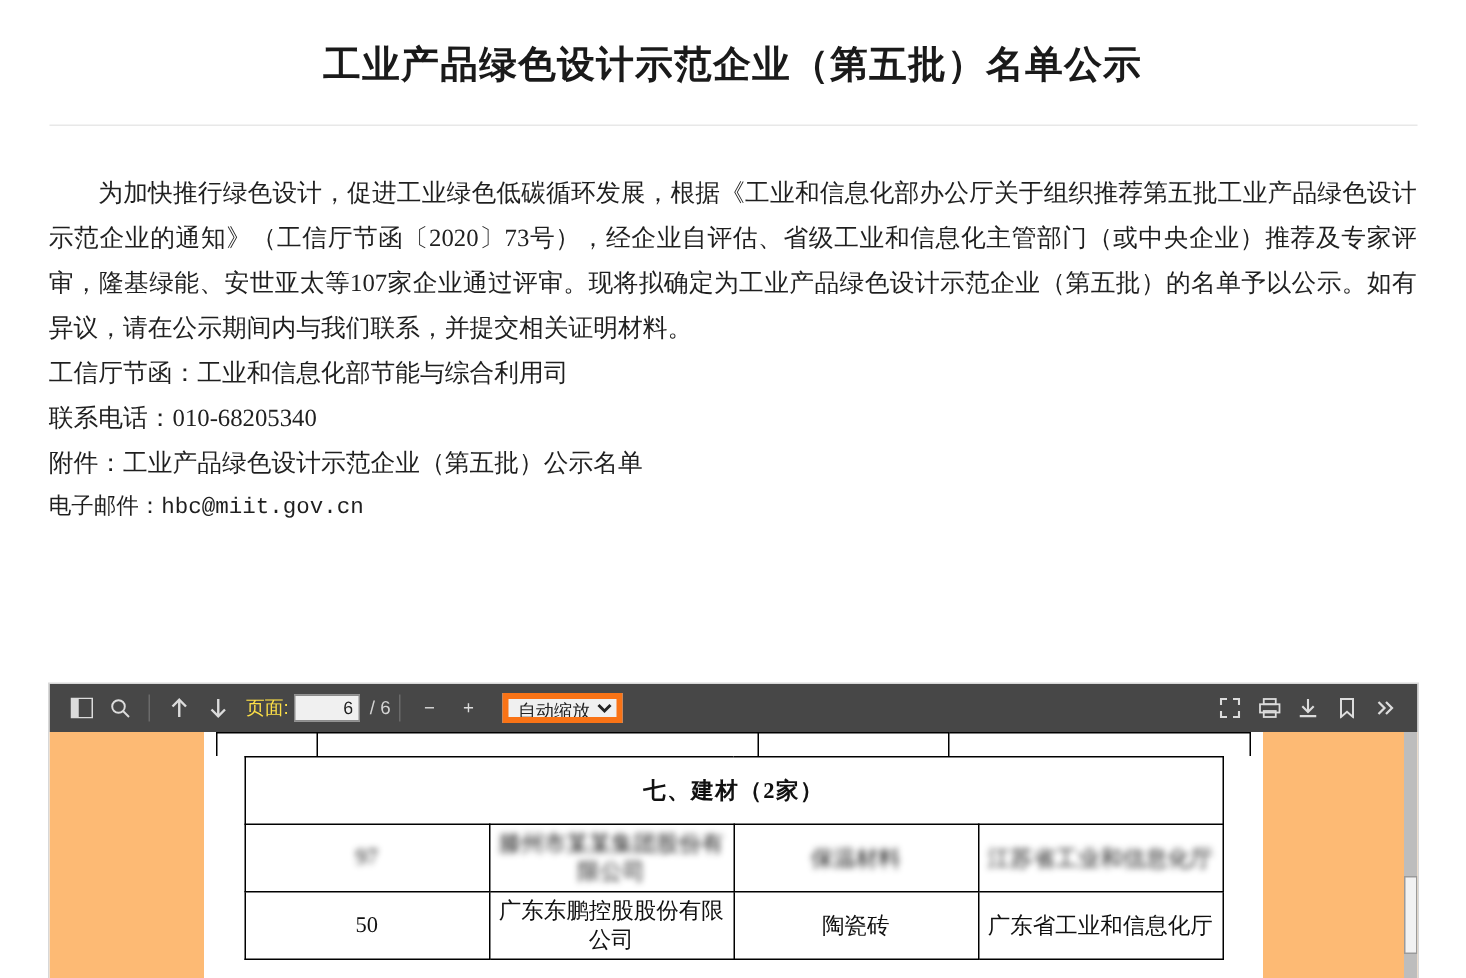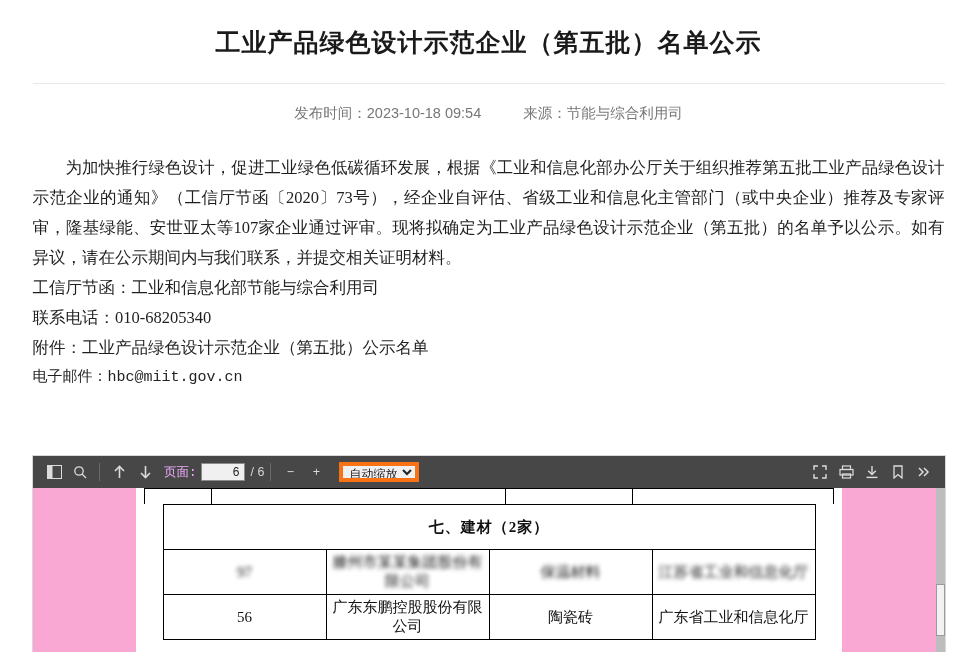--- a/index.html
+++ b/index.html
@@ -94,21 +94,21 @@
     justify-content: center;
     color: #dcdcdc;
     cursor: default;
   }
   .tb-sep {
     width: 1px;
     height: 18px;
     background: #6a6a6a;
     margin: 0 6px;
   }
-  .tb-label { margin-left: 6px; margin-right: 4px; color: #f0abfc; font-family: Liberation Mono, monospace; }
+  .tb-label { margin-left: 6px; margin-right: 4px; color: #fde047; }
   .page-input {
     width: 44px;
     height: 18px;
     background: #f0f0f0;
     color: #222;
     border: 1px solid #8b8b8b;
     font-size: 12px;
     text-align: right;
     padding: 0 4px;
     box-sizing: border-box;
@@ -123,21 +123,21 @@
     font-size: 12px;
     padding: 0 2px;
     box-sizing: border-box;
     font-family: "Liberation Sans", sans-serif;
   }
   .spacer { flex: 1; }
 
   .pdf-canvas {
     position: relative;
     height: 165px;
-    background: #f9a8d4;
+    background: #fdba74;
     overflow: hidden;
   }
   .pdf-page {
     position: absolute;
     left: 103px;
     top: 0;
     width: 706px;
     background: #ffffff;
     height: 165px;
   }
@@ -186,24 +186,20 @@
   }
 </style>
 </head>
 <body>
 
 <div id="page">
 
   <div class="article-title">工业产品绿色设计示范企业（第五批）名单公示</div>
   <div class="title-rule"></div>
 
-  <div class="meta-row">
-    <span class="meta-item"><span>发布时间：</span><span>2023-10-18 09:54</span></span>
-    <span class="meta-item"><span>来源：</span><span>节能与综合利用司</span></span>
-  </div>
 
   <div class="body-wrap">
     <div class="para">为加快推行绿色设计，促进工业绿色低碳循环发展，根据《工业和信息化部办公厅关于组织推荐第五批工业产品绿色设计示范企业的通知》（工信厅节函〔2020〕73号），经企业自评估、省级工业和信息化主管部门（或中央企业）推荐及专家评审，隆基绿能、安世亚太等107家企业通过评审。现将拟确定为工业产品绿色设计示范企业（第五批）的名单予以公示。如有异议，请在公示期间内与我们联系，并提交相关证明材料。</div>
     <div class="line">工信厅节函：工业和信息化部节能与综合利用司</div>
     <div class="line">联系电话：010-68205340</div>
     <div class="line">附件：工业产品绿色设计示范企业（第五批）公示名单</div>
     <div class="line mono">电子邮件：hbc@miit.gov.cn</div>
   </div>
 
   <div class="pdf-viewer">
@@ -301,21 +297,21 @@
               <tr class="section-row">
             <td colspan="4">七、建材（2家）</td>
           </tr>
           <tr>
             <td class="col-num blurred">97</td>
             <td class="col-name blurred">滕州市某某集团股份有限公司</td>
             <td class="col-prod blurred">保温材料</td>
             <td class="col-dept blurred">江苏省工业和信息化厅</td>
           </tr>
           <tr>
-            <td class="col-num">56</td>
+            <td class="col-num">50</td>
             <td class="col-name">广东东鹏控股股份有限公司</td>
             <td class="col-prod">陶瓷砖</td>
             <td class="col-dept">广东省工业和信息化厅</td>
           </tr>
         </tbody>
           </table>
       </div>
       <div class="scroll-track">
         <div class="scroll-thumb"></div>
       </div>

